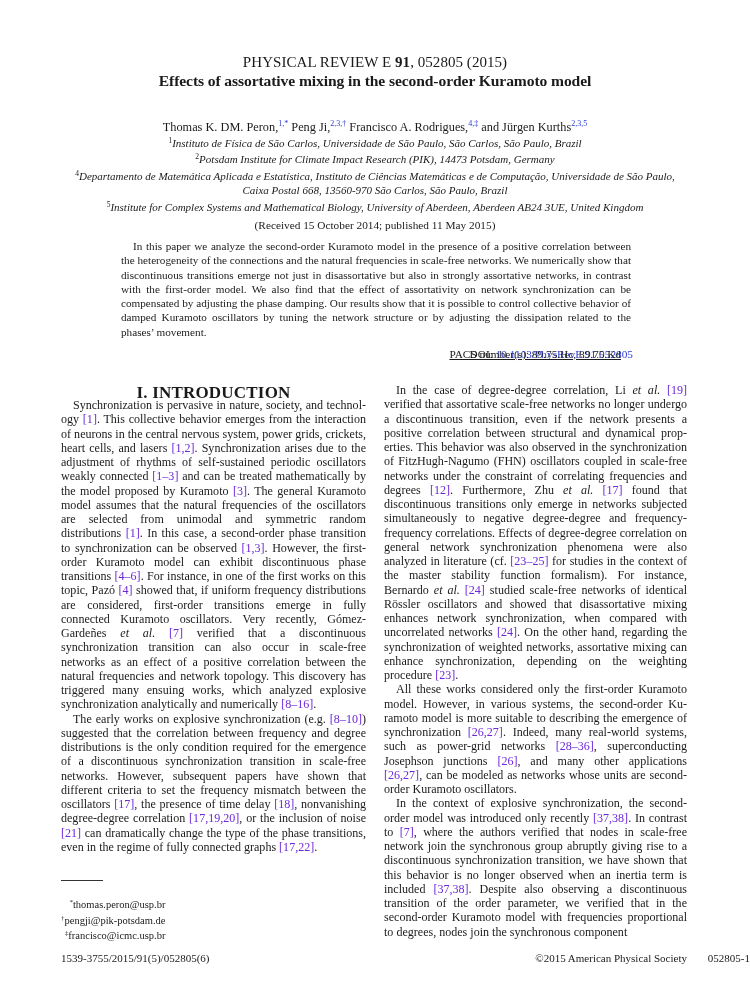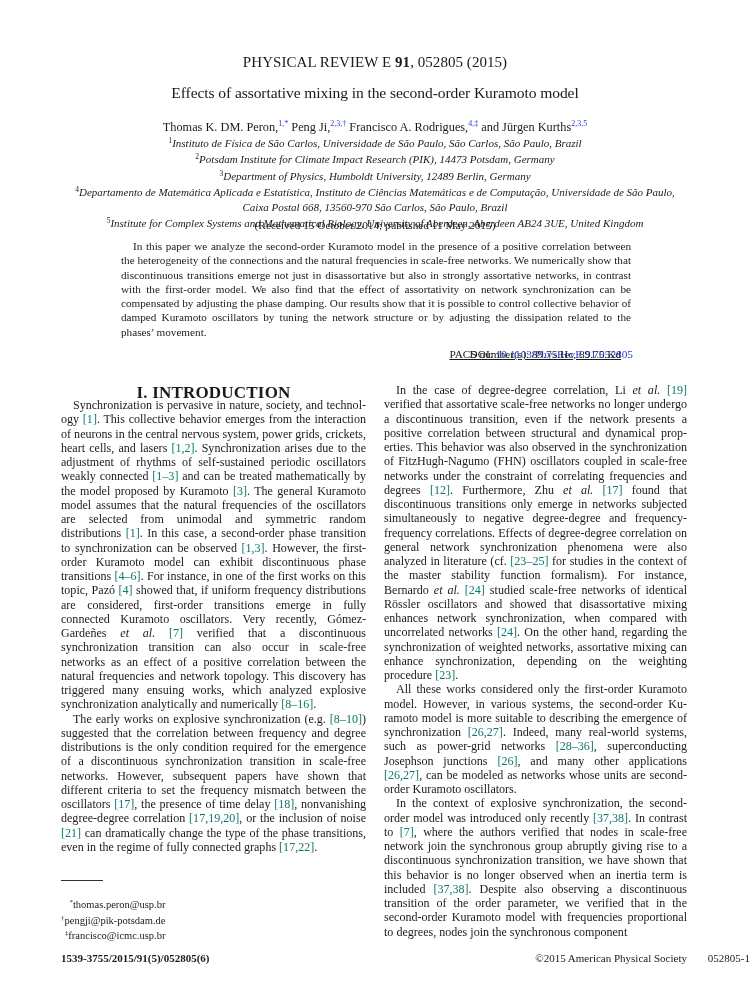--- a/index.html
+++ b/index.html
@@ -2,60 +2,59 @@
 <html><head>
 <meta charset="utf-8">
 <style>
   html, body { margin: 0; padding: 0; background: #ffffff; }
   body { width: 750px; height: 1000px; position: relative; overflow: hidden;
          font-family: "Liberation Serif", "DejaVu Serif", serif; color: #1a1a1a; }
   .abs { position: absolute; text-align: right; }
   .center { text-align: center; left: 0; width: 750px; }
   .journal { top: 54px; font-size: 15px; letter-spacing: 0.05px; }
   .journal b { font-weight: bold; }
-  .title { top: 84px; font-size: 15.6px; font-weight: normal; letter-spacing: -0.1px; }
+  .title { top: 72px; font-size: 15.6px; font-weight: bold; letter-spacing: -0.1px; }
   .authors { top: 119px; font-size: 12.3px; }
   .sup { font-size: 8px; vertical-align: 5px; color: #2a3bd6; }
   .affils { top: 134px; font-size: 11px; font-style: italic; line-height: 14.4px; }
   .affils .sup2 { font-size: 7.5px; vertical-align: 4px; font-style: normal; }
   .received { top: 219px; font-size: 11.3px; }
   .abstract { top: 239px; left: 121px; width: 510px; font-size: 11.2px; line-height: 14.3px;
               text-align: justify; text-indent: 12px; }
   .doi-row { top: 348px; left: 121px; width: 512px; font-size: 11.3px; }
   .doi-row .right { position: absolute; right: 12px; top: 0; text-decoration: underline; }
   .link { color: #2a3bd6; }
   .col { font-size: 12.05px; line-height: 14.25px; text-align: justify; hyphens: manual; }
   .col p { margin: 0; text-indent: 12px; }
   .left-col { top: 398px; left: 61px; width: 305px; }
   .right-col { top: 383px; left: 384px; width: 303px; }
   .sec-head { top: 383px; left: 61px; width: 305px; text-align: center; font-size: 17px; font-weight: bold; letter-spacing: 0.2px; }
-  .cite { color: #0f766e; }
+  .cite { color: #6d28d9; }
   .footrule { top: 880px; left: 61px; width: 42px; height: 0; border-top: 1px solid #333; }
   .footnotes { top: 896px; left: 61px; font-size: 10.5px; line-height: 13.7px; }
   .footnotes .fsup { font-size: 7px; vertical-align: 4px; }
   .footer { top: 952px; font-size: 11px; }
-  .footer-left { left: 61px; font-weight: bold; }
+  .footer-left { left: 61px; }
   .footer-mid { left: 0; width: 750px; }
   .footer-right { right: 63px; }
 </style>
 </head>
 <body>
 
 <div class="abs center journal"><span>PHYSICAL REVIEW E</span> <b>91</b><span>, 052805 (2015)</span></div>
 
 <div class="abs center title">Effects of assortative mixing in the second-order Kuramoto model</div>
 
 <div class="abs center authors">
   <span>Thomas K. DM. Peron,</span><span class="sup">1,*</span><span> Peng Ji,</span><span class="sup">2,3,†</span><span> Francisco A. Rodrigues,</span><span class="sup">4,‡</span><span> and Jürgen Kurths</span><span class="sup">2,3,5</span>
 </div>
 
 <div class="abs center affils">
   <div><span class="sup2">1</span><span>Instituto de Física de São Carlos, Universidade de São Paulo, São Carlos, São Paulo, Brazil</span></div>
   <div><span class="sup2">2</span><span>Potsdam Institute for Climate Impact Research (PIK), 14473 Potsdam, Germany</span></div>
-  <div><span class="sup2">3</span><span>Department of Physics, Humboldt University, 12489 Berlin, Germany</span></div>
   <div><span class="sup2">4</span><span>Departamento de Matemática Aplicada e Estatística, Instituto de Ciências Matemáticas e de Computação, Universidade de São Paulo,</span></div>
   <div>Caixa Postal 668, 13560-970 São Carlos, São Paulo, Brazil</div>
   <div><span class="sup2">5</span><span>Institute for Complex Systems and Mathematical Biology, University of Aberdeen, Aberdeen AB24 3UE, United Kingdom</span></div>
 </div>
 
 <div class="abs center received">(Received 15 October 2014; published 11 May 2015)</div>
 
 <div class="abs abstract">In this paper we analyze the second-order Kuramoto model in the presence of a positive correlation between the heterogeneity of the connections and the natural frequencies in scale-free networks. We numerically show that discontinuous transitions emerge not just in disassortative but also in strongly assortative networks, in contrast with the first-order model. We also find that the effect of assortativity on network synchronization can be compensated by adjusting the phase damping. Our results show that it is possible to control collective behavior of damped Kuramoto oscillators by tuning the network structure or by adjusting the dissipation related to the phases’ movement.</div>
 
 <div class="abs doi-row">

